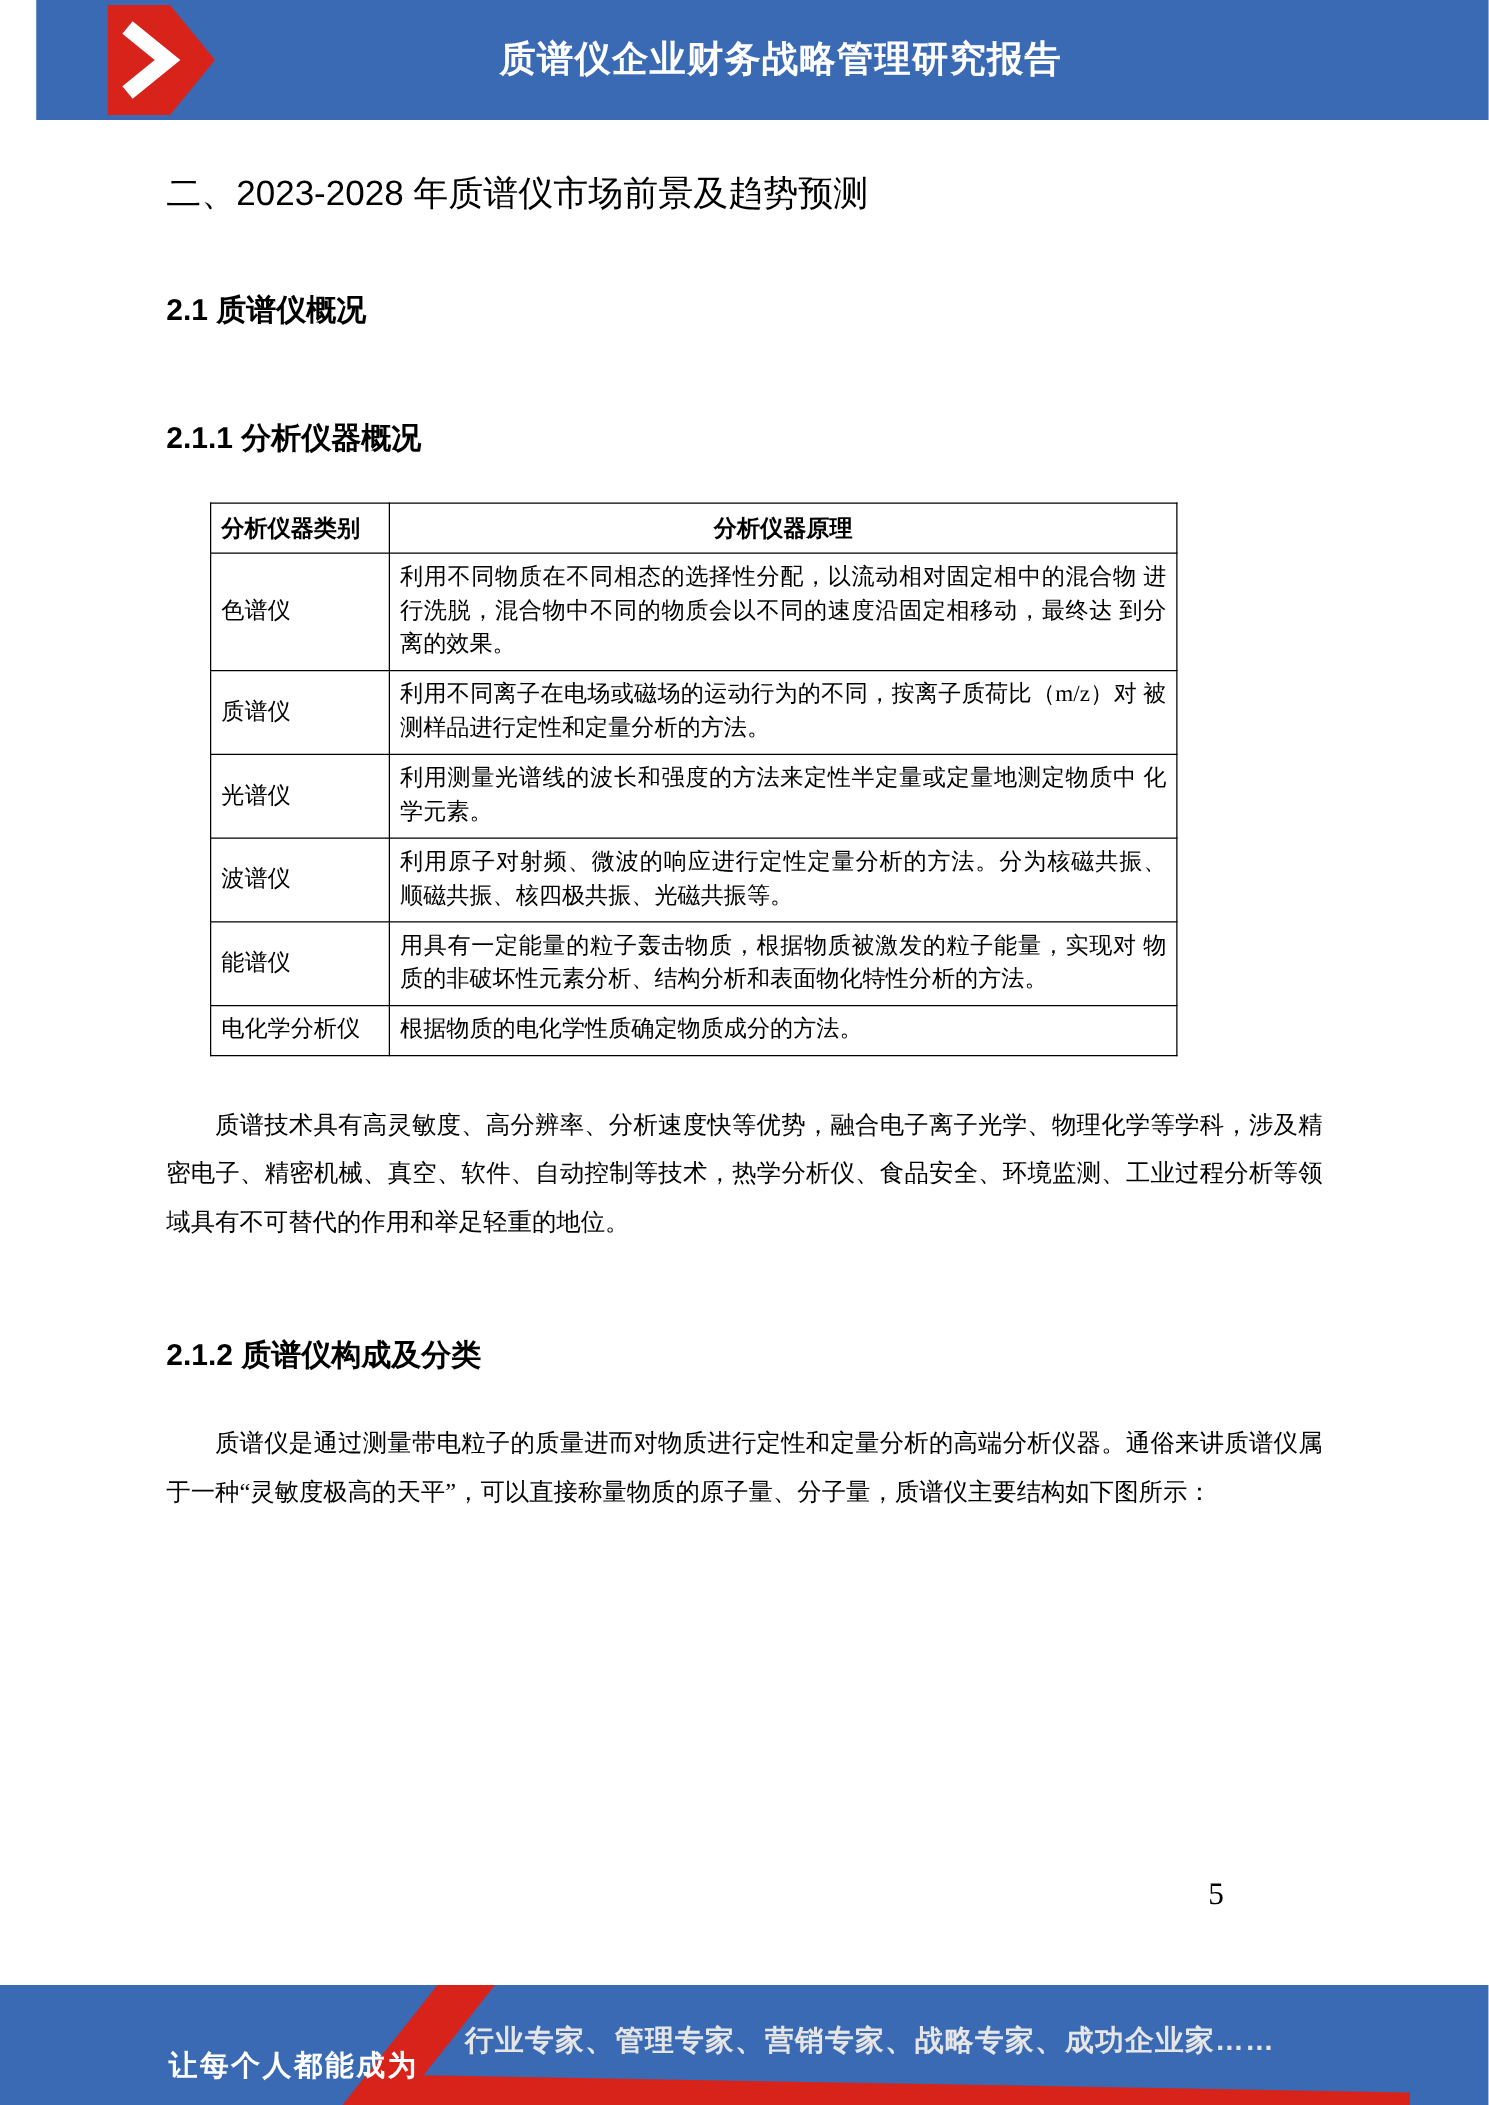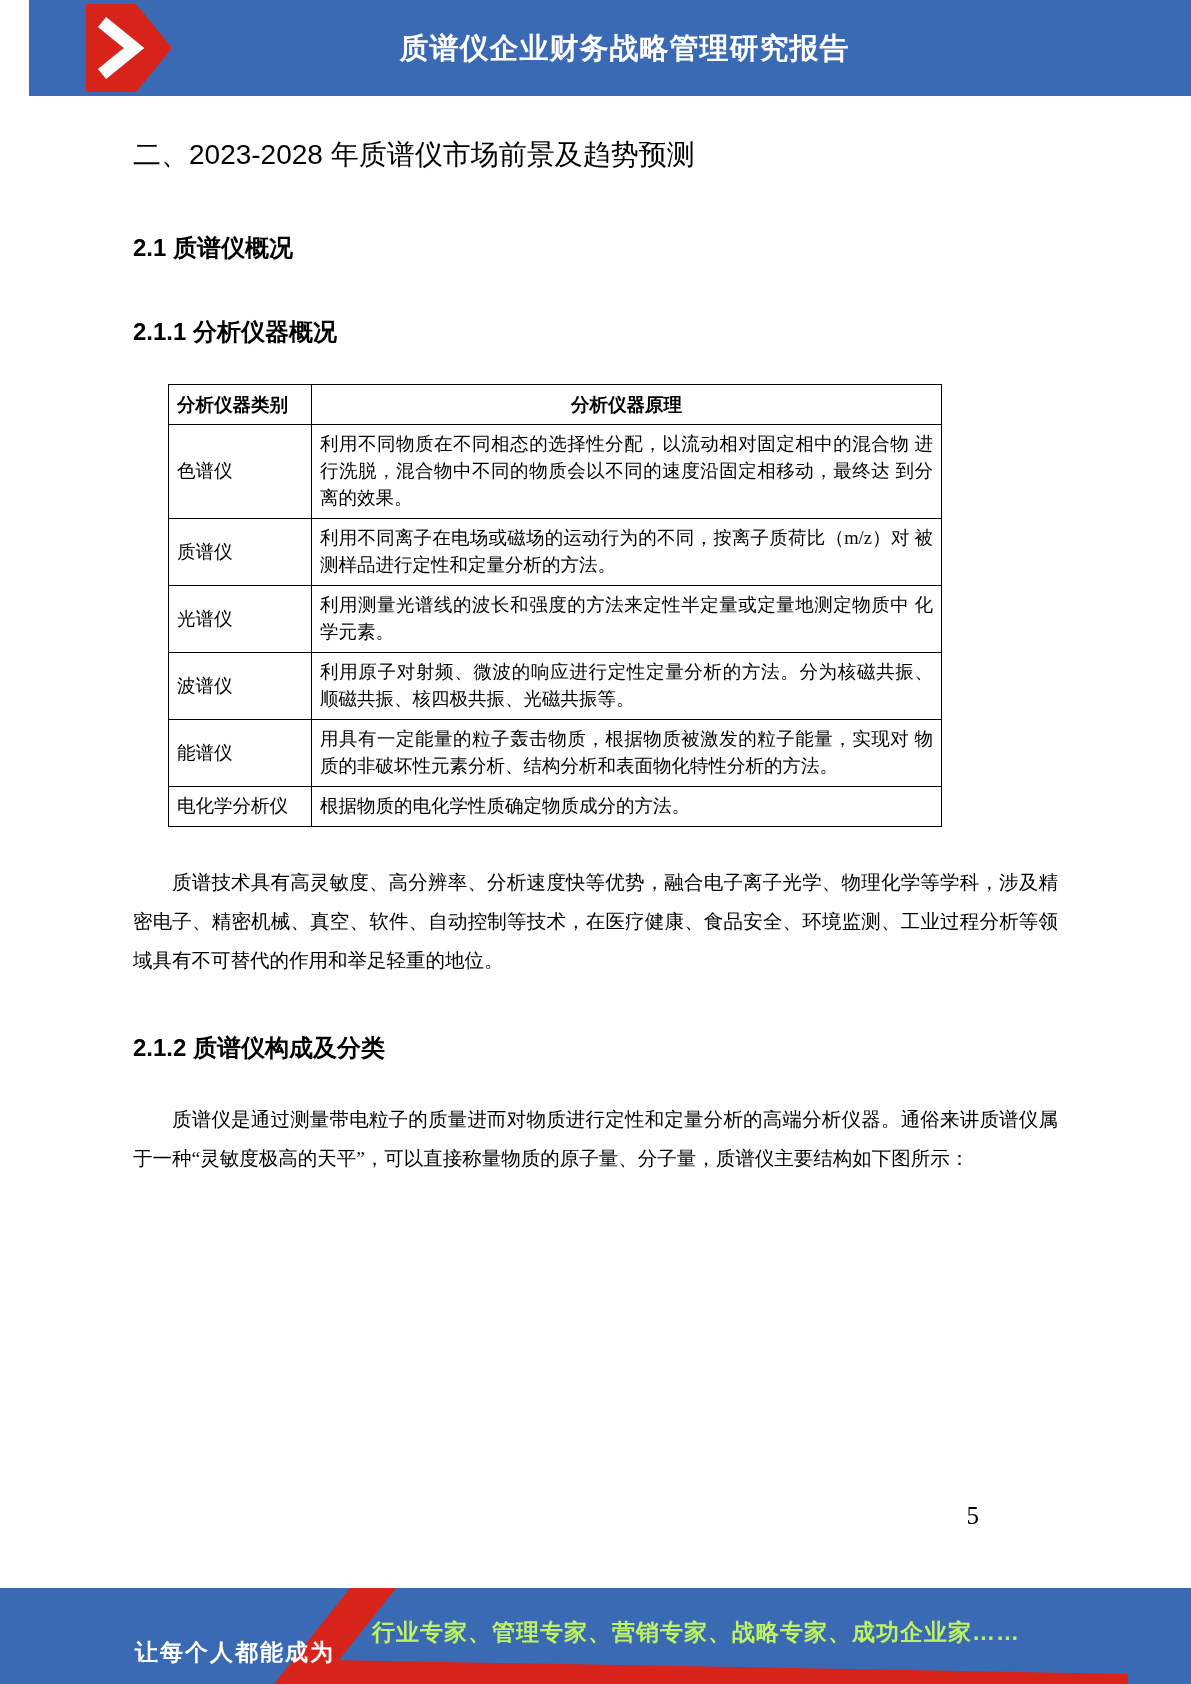--- a/index.html
+++ b/index.html
@@ -58,21 +58,21 @@
     color: #000;
   }
   .h-sec {
     margin-top: 58px;
     font-family: "Liberation Sans", "DejaVu Sans", sans-serif;
     font-size: 24px;
     font-weight: 700;
     color: #000;
   }
   .h-sub {
-    margin-top: 52px;
+    margin-top: 70px;
     font-family: "Liberation Sans", "DejaVu Sans", sans-serif;
     font-size: 24px;
     font-weight: 700;
     color: #000;
   }
   .para {
     margin-top: 36px;
     font-size: 19.5px;
     line-height: 39px;
     text-align: justify;
@@ -144,21 +144,21 @@
     font-size: 23px;
     font-weight: 600;
     letter-spacing: 2px;
   }
   .footer-experts {
     position: absolute;
     left: 372px;
     top: 0;
     height: 96px;
     line-height: 88px;
-    color: #bef264;
+    color: #e5e5e5;
     font-family: "Liberation Sans", "DejaVu Sans", sans-serif;
     font-size: 23px;
     font-weight: 600;
     letter-spacing: 1px;
   }
 </style>
 </head>
 <body>
 
 <div class="page">
@@ -212,21 +212,21 @@
             <td class="cell-type">能谱仪</td>
             <td class="cell-principle">用具有一定能量的粒子轰击物质，根据物质被激发的粒子能量，实现对 物质的非破坏性元素分析、结构分析和表面物化特性分析的方法。</td>
           </tr>
           <tr>
             <td class="cell-type">电化学分析仪</td>
             <td class="cell-principle">根据物质的电化学性质确定物质成分的方法。</td>
           </tr>
         </tbody>
     </table>
 
-    <p class="para">质谱技术具有高灵敏度、高分辨率、分析速度快等优势，融合电子离子光学、物理化学等学科，涉及精密电子、精密机械、真空、软件、自动控制等技术，在医疗健康、食品安全、环境监测、工业过程分析等领域具有不可替代的作用和举足轻重的地位。</p>
+    <p class="para">质谱技术具有高灵敏度、高分辨率、分析速度快等优势，融合电子离子光学、物理化学等学科，涉及精密电子、精密机械、真空、软件、自动控制等技术，热学分析仪、食品安全、环境监测、工业过程分析等领域具有不可替代的作用和举足轻重的地位。</p>
 
     <h4 class="h-sub">2.1.2 质谱仪构成及分类</h4>
 
     <p class="para">质谱仪是通过测量带电粒子的质量进而对物质进行定性和定量分析的高端分析仪器。通俗来讲质谱仪属于一种“灵敏度极高的天平”，可以直接称量物质的原子量、分子量，质谱仪主要结构如下图所示：</p>
 
   </main>
 
   <div class="page-number">5</div>
 
   <footer class="footer">

